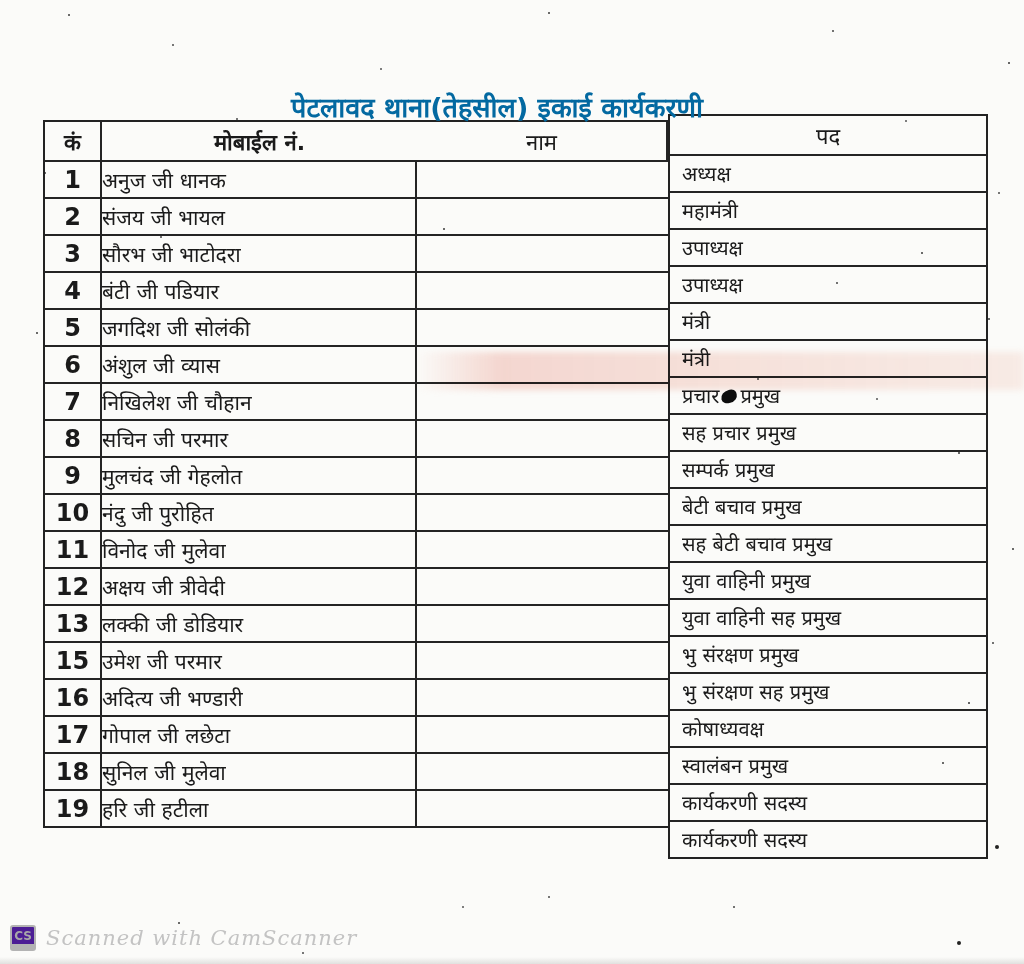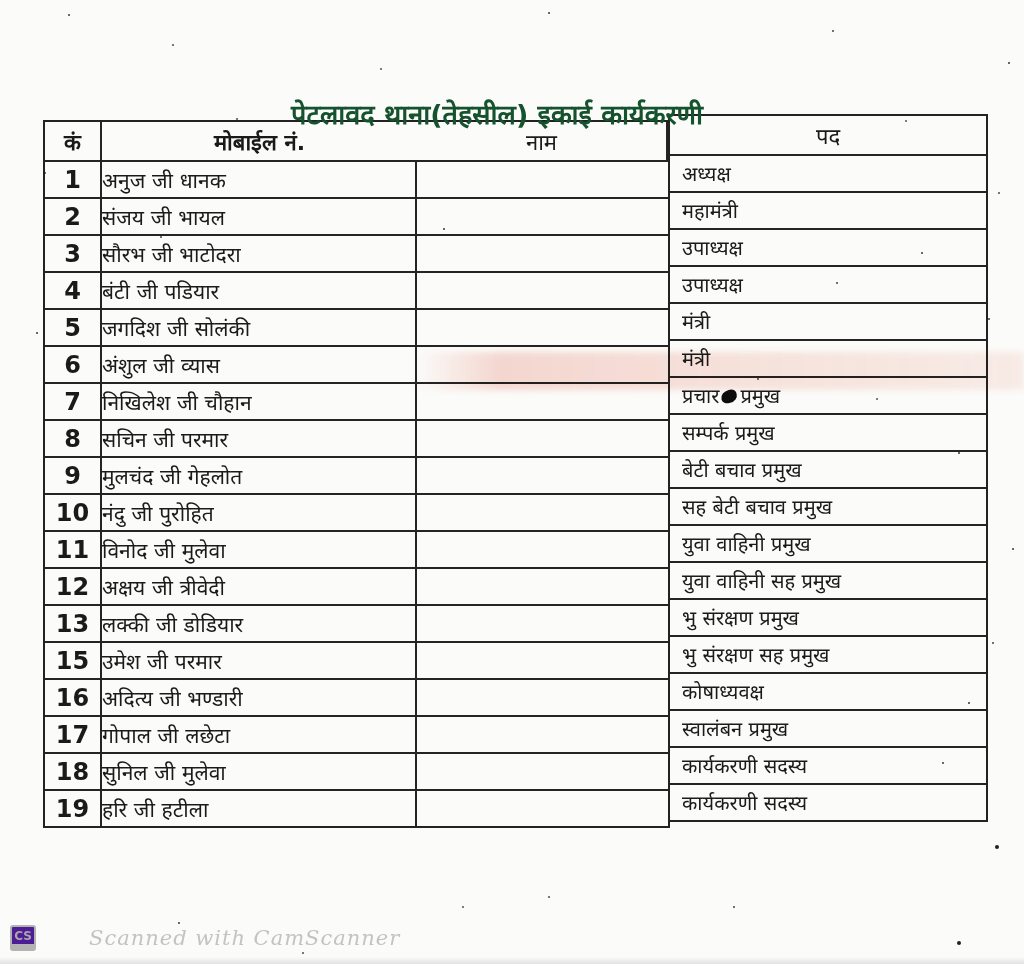--- a/index.html
+++ b/index.html
@@ -20,22 +20,22 @@
       380px 68px 0 0 #555, 236px 118px 0 0 #4a4a4a, 905px 120px 0 0 #555,
       160px 236px 0 0 #444, 443px 228px 0 0 #3a3a3a, 836px 282px 0 0 #444,
       921px 252px 0 0 #3a3a3a, 998px 192px 0 0 #4a4a4a, 36px 332px 0 0 #3a3a3a,
       757px 378px 0 0 #444, 988px 318px 0 0 #3a3a3a, 876px 398px 0 0 #555,
       958px 452px 0 0 #333, 1012px 548px 0 0 #3a3a3a, 992px 642px 0 0 #444,
       968px 702px 0 0 #333, 942px 762px 0 0 #3a3a3a, 996px 846px 0 1px #222,
       733px 906px 0 0 #444, 178px 922px 0 0 #3a3a3a, 548px 896px 0 0 #4a4a4a,
       958px 942px 0 1px #222, 462px 906px 0 0 #555, 302px 952px 0 0 #4a4a4a;
   }
   .title{
-    position:absolute;top:80px;left:0;right:30px;margin:15px;z-index:2;
-    text-align:center;font-size:27px;font-weight:700;color:#14532d;
+    position:absolute;top:80px;left:0;right:30px;margin:8px;z-index:2;
+    text-align:center;font-size:27px;font-weight:700;color:#0369a1;
   }
   
   .tbl{position:absolute;box-sizing:border-box;border:2.5px solid #222;background:transparent;z-index:1;}
   .tbl-main{left:43px;top:120px;width:627px;}
   .tbl-post{left:668px;top:114px;width:320px;}
   .t-row{box-sizing:border-box;height:37px;border-top:2px solid #242424;display:grid;align-items:center;}
   .t-row.hdr{height:38px;border-top:none;font-weight:700;}
   .tbl-main .t-row{grid-template-columns:57px 315px 1fr;}
   .tbl-post .t-row{grid-template-columns:1fr;}
   .cell{box-sizing:border-box;height:100%;display:flex;align-items:center;overflow:hidden;white-space:nowrap;}
@@ -58,21 +58,21 @@
   }
   
   .watermark{position:absolute;left:10px;top:925px;display:flex;align-items:center;gap:10px;z-index:2;}
   .cs-logo{
     box-sizing:border-box;width:26px;height:26px;border:2px solid #b3b3b3;border-bottom:7px solid #b3b3b3;
     border-radius:3px;display:flex;align-items:center;justify-content:center;
     font-size:12px;font-weight:700;color:#a8a8a8;background:#4c1d95;
   }
   .wm-text{
     font-family:"DejaVu Serif", serif;font-style:italic;font-size:21px;
-    color:#c3c3c3;letter-spacing:1px;margin-left:43px;
+    color:#c3c3c3;letter-spacing:1px;
   }
   .bottom-edge{
     position:absolute;left:0;right:0;bottom:0;height:7px;z-index:3;
     background:linear-gradient(to bottom, rgba(200,200,198,0), rgba(198,198,196,0.5));
   }
 </style>
 </head>
 <body>
 
 <div class="page">
@@ -200,20 +200,23 @@
         <div class="t-row">
           <div class="cell c-post">मंत्री</div>
         </div>
         <div class="t-row">
           <div class="cell c-post">मंत्री</div>
         </div>
         <div class="t-row">
           <div class="cell c-post">प्रचार<div class="ink-blot"></div> प्रमुख</div>
         </div>
         <div class="t-row">
+          <div class="cell c-post">सह प्रचार प्रमुख</div>
+        </div>
+        <div class="t-row">
           <div class="cell c-post">सम्पर्क प्रमुख</div>
         </div>
         <div class="t-row">
           <div class="cell c-post">बेटी बचाव प्रमुख</div>
         </div>
         <div class="t-row">
           <div class="cell c-post">सह बेटी बचाव प्रमुख</div>
         </div>
         <div class="t-row">
           <div class="cell c-post">युवा वाहिनी प्रमुख</div>

